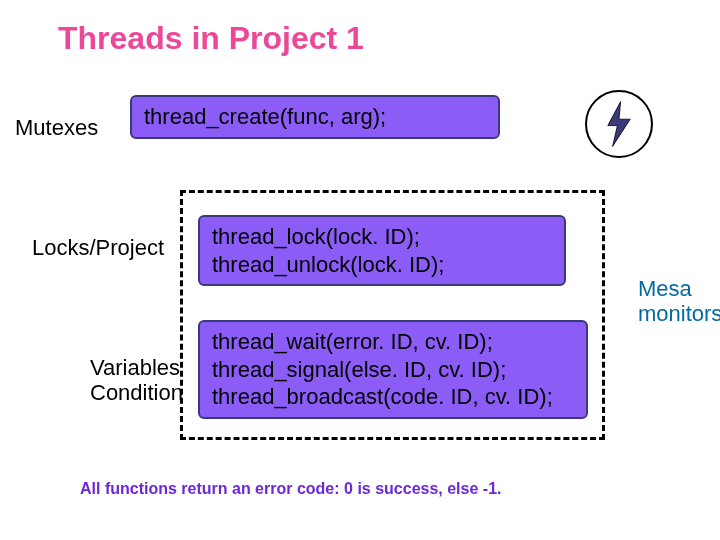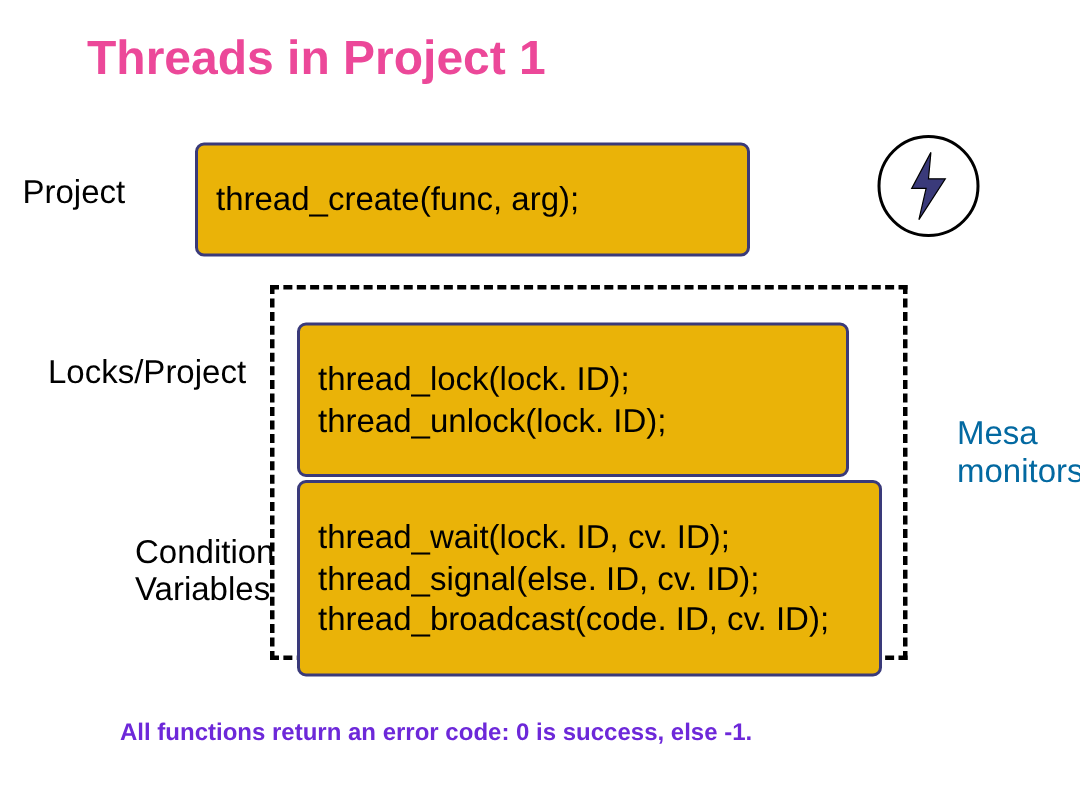--- a/index.html
+++ b/index.html
@@ -37,24 +37,24 @@
     position: absolute;
     top: 276px;
     left: 615px;
     font-size: 22px;
     color: #0369a1;
     line-height: 1.15;
     margin-left: 23px;
   }
   .codebox {
     position: absolute;
-    background: #eab308;
+    background: #8b5cf6;
     border: 2px solid #3a3a7a;
     border-radius: 6px;
-    padding: 22px 12px;
+    padding: 6px 12px;
     font-size: 22px;
     color: #000;
     line-height: 1.25;
   }
   .threads-box { top: 95px; left: 130px; width: 370px; }
   .locks-box { top: 215px; left: 198px; width: 368px; }
   .cond-box { top: 320px; left: 198px; width: 390px; }
   .dashed-group {
     position: absolute;
     top: 190px;
@@ -87,21 +87,21 @@
   .bolt-circle svg {
     width: 36px;
     height: 48px;
   }
 </style>
 </head>
 <body>
 
 <div class="title">Threads in Project 1</div>
 
-<div class="row-label threads-label">Project</div>
+<div class="row-label threads-label">Mutexes</div>
 
 <div class="codebox threads-box">
   <div>thread_create(func, arg);</div>
 </div>
 
 <div class="bolt-circle">
   <svg viewBox="0 0 40 60">
     <polygon points="22,2 6,32 18,32 12,58 34,24 20,24" fill="#3a3a7a" stroke="#000" stroke-width="1"></polygon>
   </svg>
 </div>
@@ -109,26 +109,26 @@
 <div class="dashed-group"></div>
 
 <div class="row-label locks-label">Locks/Project</div>
 
 <div class="codebox locks-box">
   <div>thread_lock(lock. ID);</div>
   <div>thread_unlock(lock. ID);</div>
 </div>
 
 <div class="row-label condvar-label">
+  <div>Variables</div>
   <div>Condition</div>
-  <div>Variables</div>
 </div>
 
 <div class="codebox cond-box">
-  <div>thread_wait(lock. ID, cv. ID);</div>
+  <div>thread_wait(error. ID, cv. ID);</div>
   <div>thread_signal(else. ID, cv. ID);</div>
   <div>thread_broadcast(code. ID, cv. ID);</div>
 </div>
 
 <div class="mesa-label">
   <div>Mesa</div>
   <div>monitors</div>
 </div>
 
 <div class="footer-note">All functions return an error code: 0 is success, else -1.</div>

